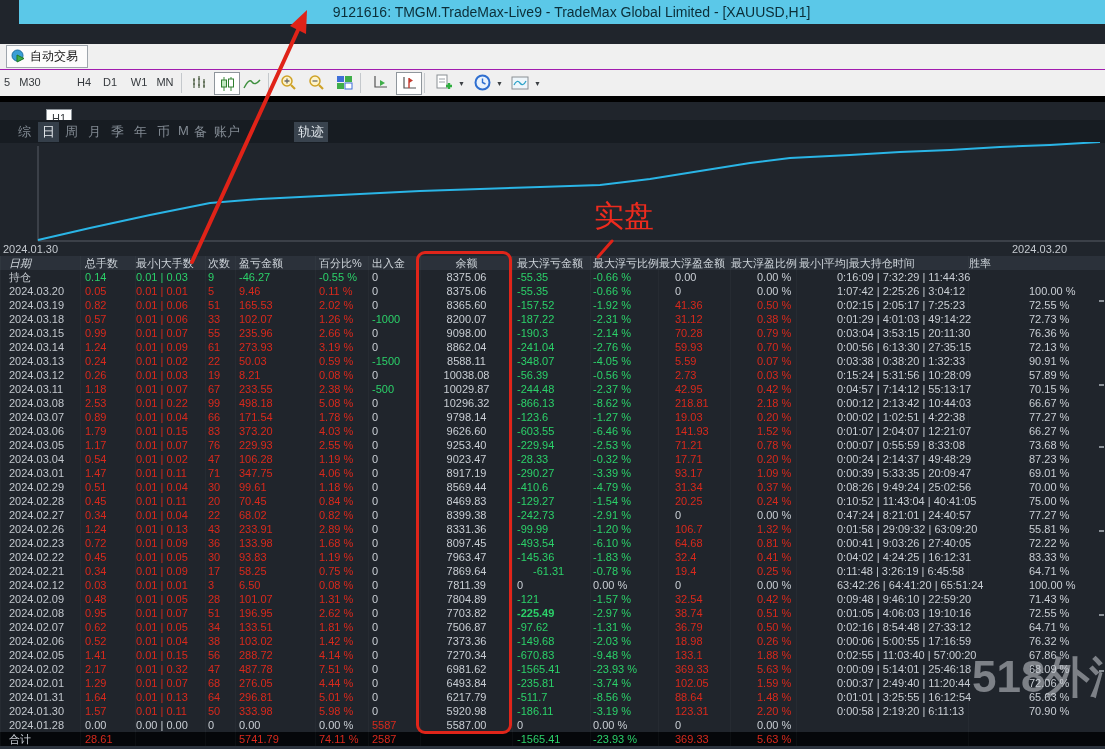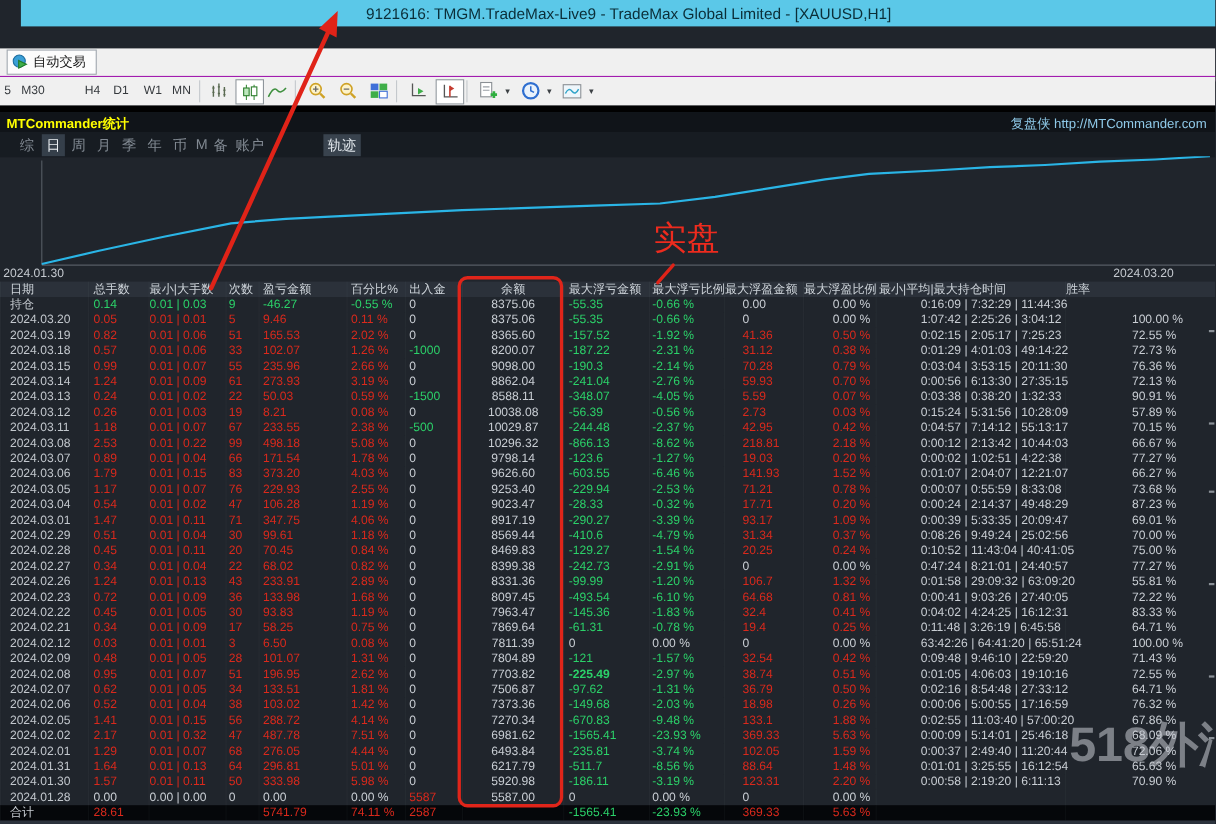--- a/index.html
+++ b/index.html
@@ -170,24 +170,20 @@
       <svg width="18" height="14" viewBox="0 0 18 14">
           <rect x="1" y="1" width="16" height="12" fill="#eef6fb" stroke="#8a8f94"></rect>
           <path d="M3 9 Q6 3 9 7 T15 5" stroke="#2fa3c8" stroke-width="1.3" fill="none"></path>
         </svg>
     </div>
     <span class="caret" style="left:534px">▼</span>
   </div>
 
   <div class="blackbar"></div>
 
-  <div class="phead">
-    <span class="ptitle">MTCommander统计</span>
-    <span class="psite">复盘侠 http://MTCommander.com</span>
-  </div>
   <div class="ptabs" id="tabhost">
       <span class="ptab" style="left: 14px;">综</span>
       <span class="ptab active" style="left: 38px;">日</span>
       <span class="ptab" style="left: 61px;">周</span>
       <span class="ptab" style="left: 84px;">月</span>
       <span class="ptab" style="left: 107px;">季</span>
       <span class="ptab" style="left: 130px;">年</span>
       <span class="ptab" style="left: 153px;">币</span>
       <span class="ptab" style="left: 174px;">M</span>
       <span class="ptab" style="left: 190px;">备</span>
@@ -200,21 +196,21 @@
     <line x1="38" y1="99" x2="1105" y2="99" stroke="#565c64" stroke-width="1"></line>
     <polyline id="equityline" points="38,98 90,86 150,73 210,61 260,57 300,55 360,52 420,49 480,47 540,45 600,43 650,37 700,29 750,21 790,16 850,13 900,10 950,8 1000,5 1050,3 1100,0" fill="none" stroke="#2ab5e6" stroke-width="2"></polyline>
   </svg>
   <span class="axlabel" style="left:3px">2024.01.30</span>
   <span class="axlabel" style="left:1012px">2024.03.20</span>
 
   <span class="annot-live">实盘</span>
 
   <div id="tbl">
       <div class="trow hdr">
-        <span class="cell " style="width: 80px; padding-left: 8px;">日期</span>
+        <span class="cell " style="width: 80px; padding-left: 8px; font-style: italic;">日期</span>
         <span class="cell " style="width: 55px; padding-left: 4px;">总手数</span>
         <span class="cell " style="width: 70px; padding-left: 0px;">最小|大手数</span>
         <span class="cell " style="width: 30px; padding-left: 2px;">次数</span>
         <span class="cell " style="width: 80px; padding-left: 3px;">盈亏金额</span>
         <span class="cell " style="width: 53px; padding-left: 3px;">百分比%</span>
         <span class="cell " style="width: 52px; padding-left: 3px;">出入金</span>
         <span class="cell " style="width: 92px; padding-left: 0px; text-align: center;">余额</span>
         <span class="cell " style="width: 78px; padding-left: 4px;">最大浮亏金额</span>
         <span class="cell " style="width: 68px; padding-left: 2px;">最大浮亏比例</span>
         <span class="cell " style="width: 72px; padding-left: 0px;">最大浮盈金额</span>
@@ -560,21 +556,21 @@
       </div>
       <div class="trow">
         <span class="cell c-date" style="width: 80px; padding-left: 8px;">2024.02.21</span>
         <span class="cell c-red" style="width: 55px; padding-left: 4px;">0.34</span>
         <span class="cell c-red" style="width: 70px; padding-left: 0px;">0.01 | 0.09</span>
         <span class="cell c-red" style="width: 30px; padding-left: 2px;">17</span>
         <span class="cell c-red" style="width: 80px; padding-left: 3px;">58.25</span>
         <span class="cell c-red" style="width: 53px; padding-left: 3px;">0.75 %</span>
         <span class="cell c-white" style="width: 52px; padding-left: 3px;">0</span>
         <span class="cell c-white" style="width: 92px; padding-left: 0px; text-align: center;">7869.64</span>
-        <span class="cell c-green" style="width: 78px; padding-left: 4px;">-61.31</span>
+        <span class="cell c-green" style="width: 78px; padding-left: 20px;">-61.31</span>
         <span class="cell c-green" style="width: 68px; padding-left: 2px;">-0.78 %</span>
         <span class="cell c-red" style="width: 72px; padding-left: 16px;">19.4</span>
         <span class="cell c-red" style="width: 66px; padding-left: 26px;">0.25 %</span>
         <span class="cell c-white" style="width: 172px; padding-left: 40px;">0:11:48 | 3:26:19 | 6:45:58</span>
         <span class="cell c-white" style="width: 137px; padding-left: 60px;">64.71 %</span>
       </div>
       <div class="trow">
         <span class="cell c-date" style="width: 80px; padding-left: 8px;">2024.02.12</span>
         <span class="cell c-red" style="width: 55px; padding-left: 4px;">0.03</span>
         <span class="cell c-red" style="width: 70px; padding-left: 0px;">0.01 | 0.01</span>

